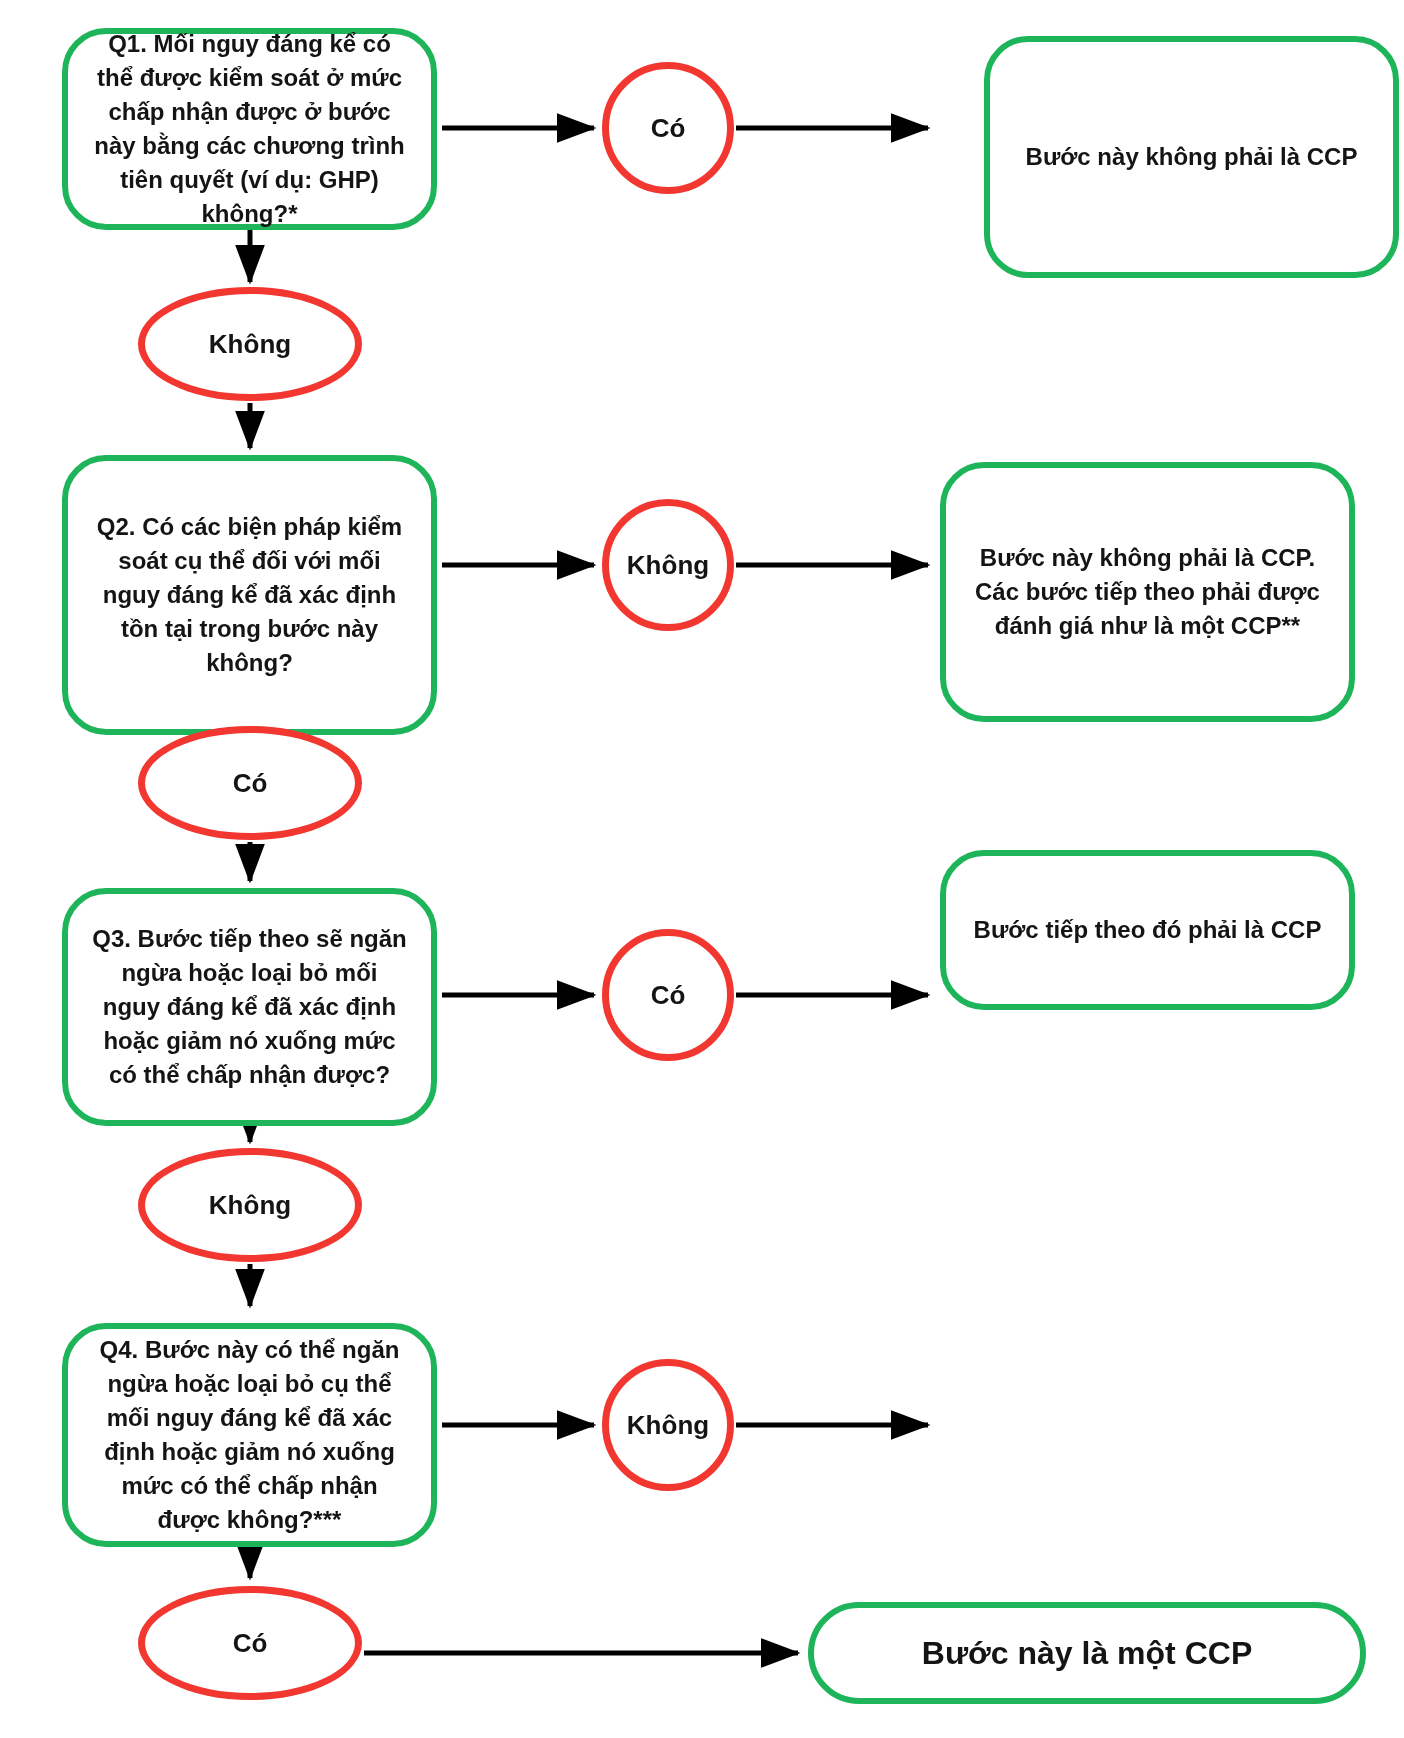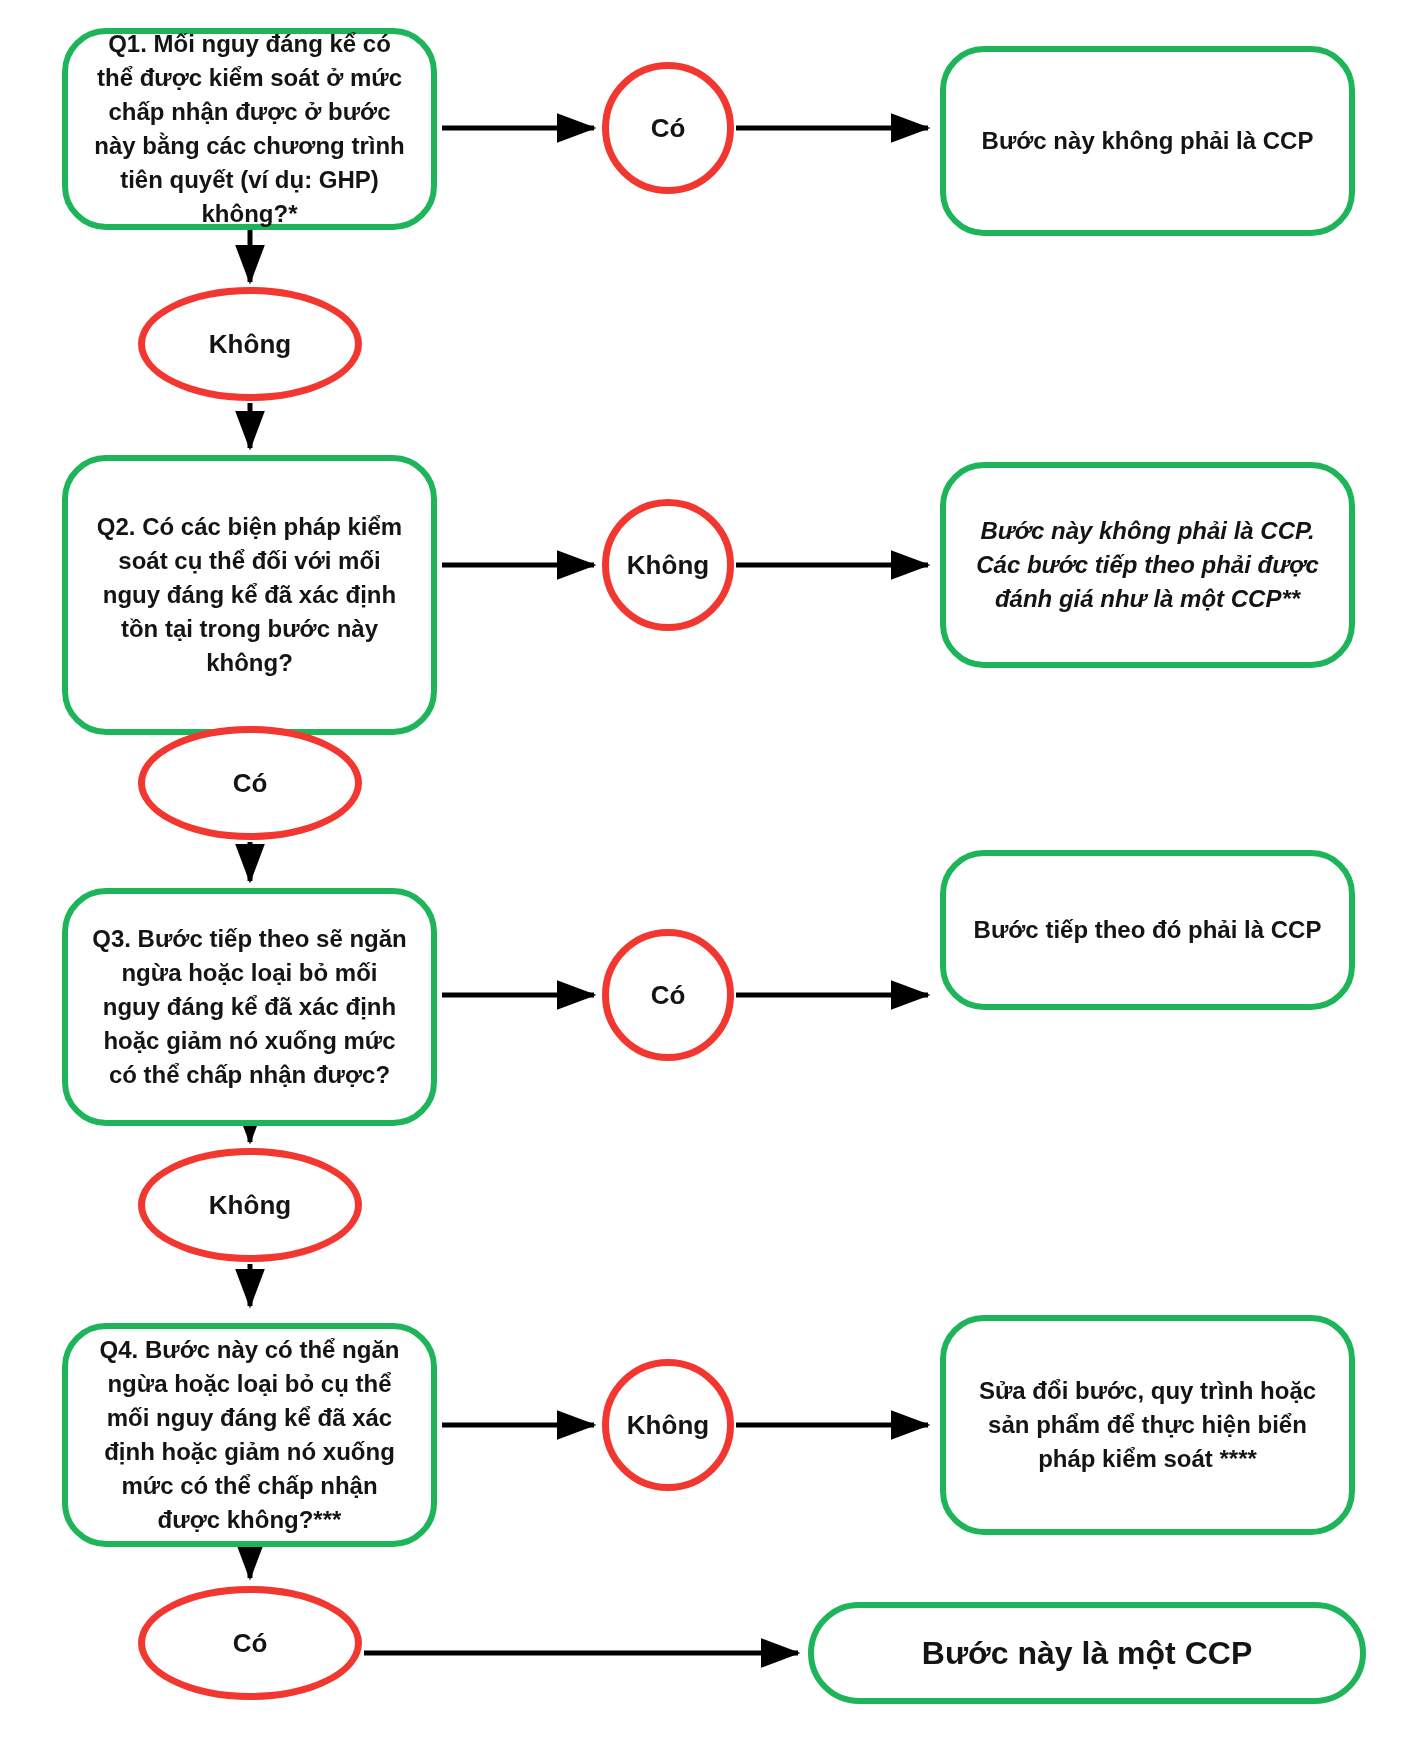--- a/index.html
+++ b/index.html
@@ -117,23 +117,22 @@
   <div class="ellipse" style="top:1586px;">Có</div>
 
   <div class="circle" style="top:62px;">Có</div>
 
   <div class="circle" style="top:499px;">Không</div>
 
   <div class="circle" style="top:929px;">Có</div>
 
   <div class="circle" style="top:1359px;">Không</div>
 
-  <div class="rbox" style="top:46px; height:190px;">Bước này không phải là CCP</div>
+  <div class="rbox" style="top:36px; height:242px;margin-left:44px;">Bước này không phải là CCP</div>
 
-  <div class="rbox" style="top:462px; height:206px;font-style:italic;">Bước này không phải là CCP. Các bước tiếp theo phải được đánh giá như là một CCP**</div>
+  <div class="rbox" style="top:462px; height:260px;">Bước này không phải là CCP. Các bước tiếp theo phải được đánh giá như là một CCP**</div>
 
   <div class="rbox" style="top:850px; height:160px;">Bước tiếp theo đó phải là CCP</div>
 
-  <div class="rbox" style="top:1315px; height:220px;">Sửa đổi bước, quy trình hoặc sản phẩm để thực hiện biển pháp kiểm soát ****</div>
 
   <div class="pillbox">Bước này là một CCP</div>
 
 </div>
 
 </body></html>

